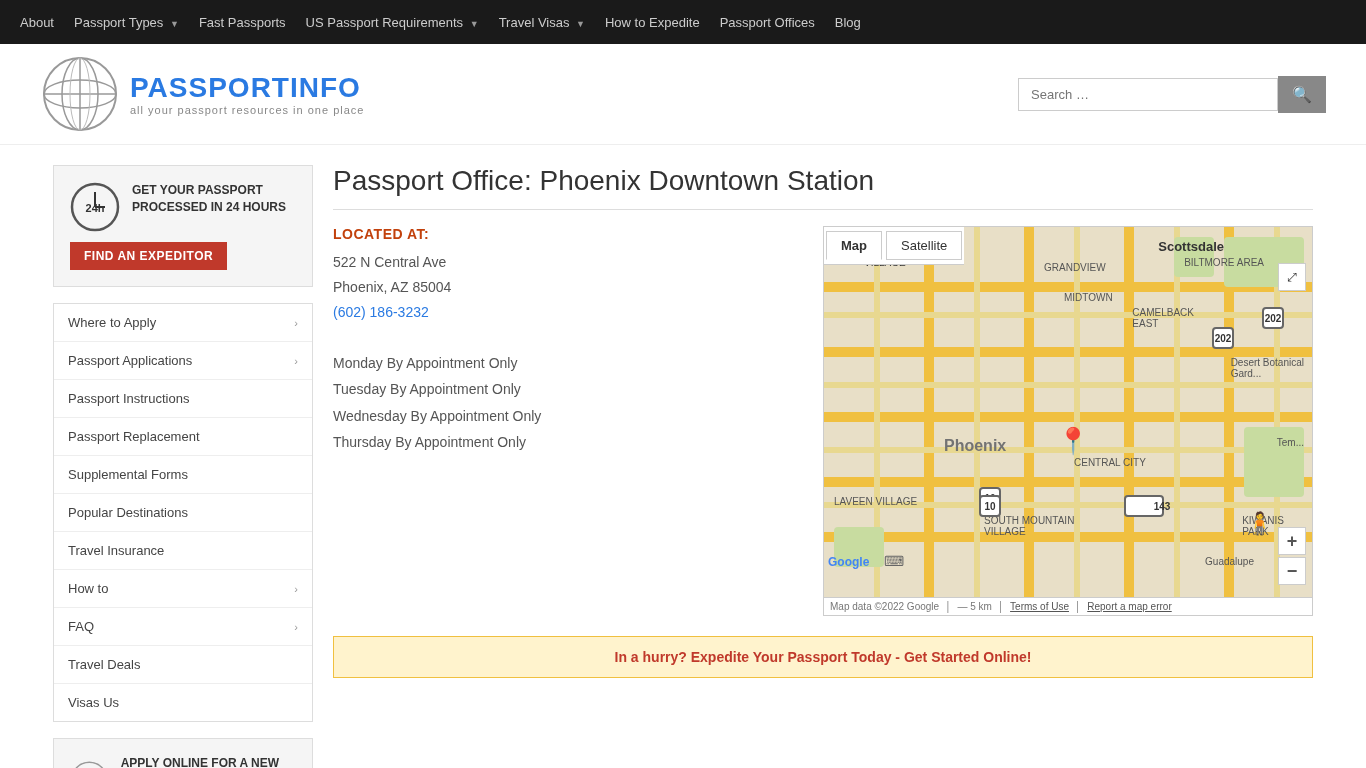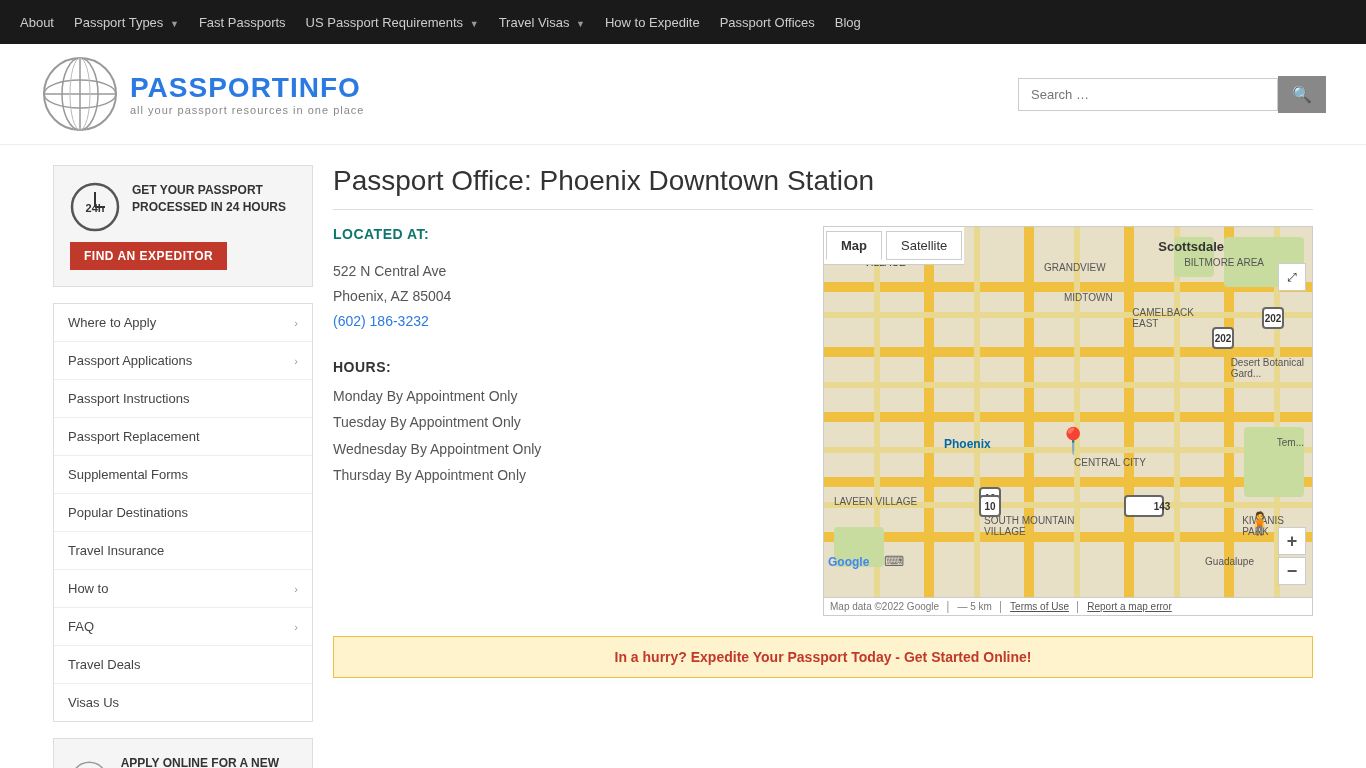--- a/index.html
+++ b/index.html
@@ -177,22 +177,22 @@
 
     .location-section {
       display: flex;
       gap: 20px;
       margin-bottom: 20px;
     }
     .location-info { flex: 1; }
     .location-label {
       font-size: 14px;
       font-weight: bold;
-      color: #0f766e;
-      margin-bottom: 17px;
+      color: #c2410c;
+      margin-bottom: 8px;
       letter-spacing: 0.5px;
     }
     .location-address {
       font-size: 14px;
       color: #555;
       line-height: 1.8;
     }
     .location-phone {
       color: #2a7ae2;
       text-decoration: none;
@@ -489,21 +489,20 @@
 
       <div class="location-info">
         <div class="location-label">LOCATED AT:</div>
         <div class="location-address">
           <div>522 N Central Ave</div>
           <div>Phoenix, AZ 85004</div>
           <a class="location-phone" href="#">(602) 186-3232</a>
         </div>
 
         <div style="margin-top: 24px;">
-          <div class="hours-label">HOURS:</div>
           <div class="hours-row">Monday By Appointment Only</div>
           <div class="hours-row">Tuesday By Appointment Only</div>
           <div class="hours-row">Wednesday By Appointment Only</div>
           <div class="hours-row">Thursday By Appointment Only</div>
         </div>
       </div>
 
       <div class="map-container">
         <div class="map-tabs">
           <button class="map-tab active">Map</button>
@@ -543,21 +542,21 @@
           <div style="position:absolute; bottom:80px; right:150px; width:22px; height:22px; background:#fff; border:2px solid #666; border-radius:4px; display:flex; align-items:center; justify-content:center; font-size:10px; font-weight:bold; z-index:4;padding-left:36px;">143</div>
           <div style="position:absolute; top:80px; right:30px; width:22px; height:22px; background:#fff; border:2px solid #666; border-radius:4px; display:flex; align-items:center; justify-content:center; font-size:10px; font-weight:bold; z-index:4;">202</div>
 
           <div class="map-label" style="top:12px; right:90px;">Scottsdale</div>
           <div class="map-label" style="top:12px; left:40px;">MARYVALE<br><span style="font-weight:normal; font-size:10px;">VILLAGE</span></div>
           <div class="map-label-sm" style="top:35px; left:220px;">GRANDVIEW</div>
           <div class="map-label-sm" style="top:65px; left:240px;">MIDTOWN</div>
           <div class="map-label-sm" style="top:30px; right:50px;">BILTMORE AREA</div>
           <div class="map-label-sm" style="top:12px; left:10px;">ALHAMBRA</div>
 
-          <div style="position:absolute; top:210px; left:120px; font-size:12px; font-weight:bold; color:#0369a1; z-index:3;">Phoenix</div>
+          <div style="position:absolute; top:210px; left:120px; font-size:16px; font-weight:bold; color:#737373; z-index:3;">Phoenix</div>
 
           <div class="map-label-sm" style="top:230px; left:250px;">CENTRAL CITY</div>
 
           <div class="map-label-sm" style="bottom:90px; left:10px;">LAVEEN VILLAGE</div>
           <div class="map-label-sm" style="bottom:60px; left:160px;">SOUTH MOUNTAIN<br>VILLAGE</div>
           <div class="map-label-sm" style="bottom:30px; right:60px;">Guadalupe</div>
           <div class="map-label-sm" style="bottom:60px; right:30px;">KIWANIS<br>PARK</div>
           <div class="map-label-sm" style="top:130px; right:10px;">Desert Botanical<br>Gard...</div>
           <div class="map-label-sm" style="top:80px; right:120px;">CAMELBACK<br>EAST</div>
 

